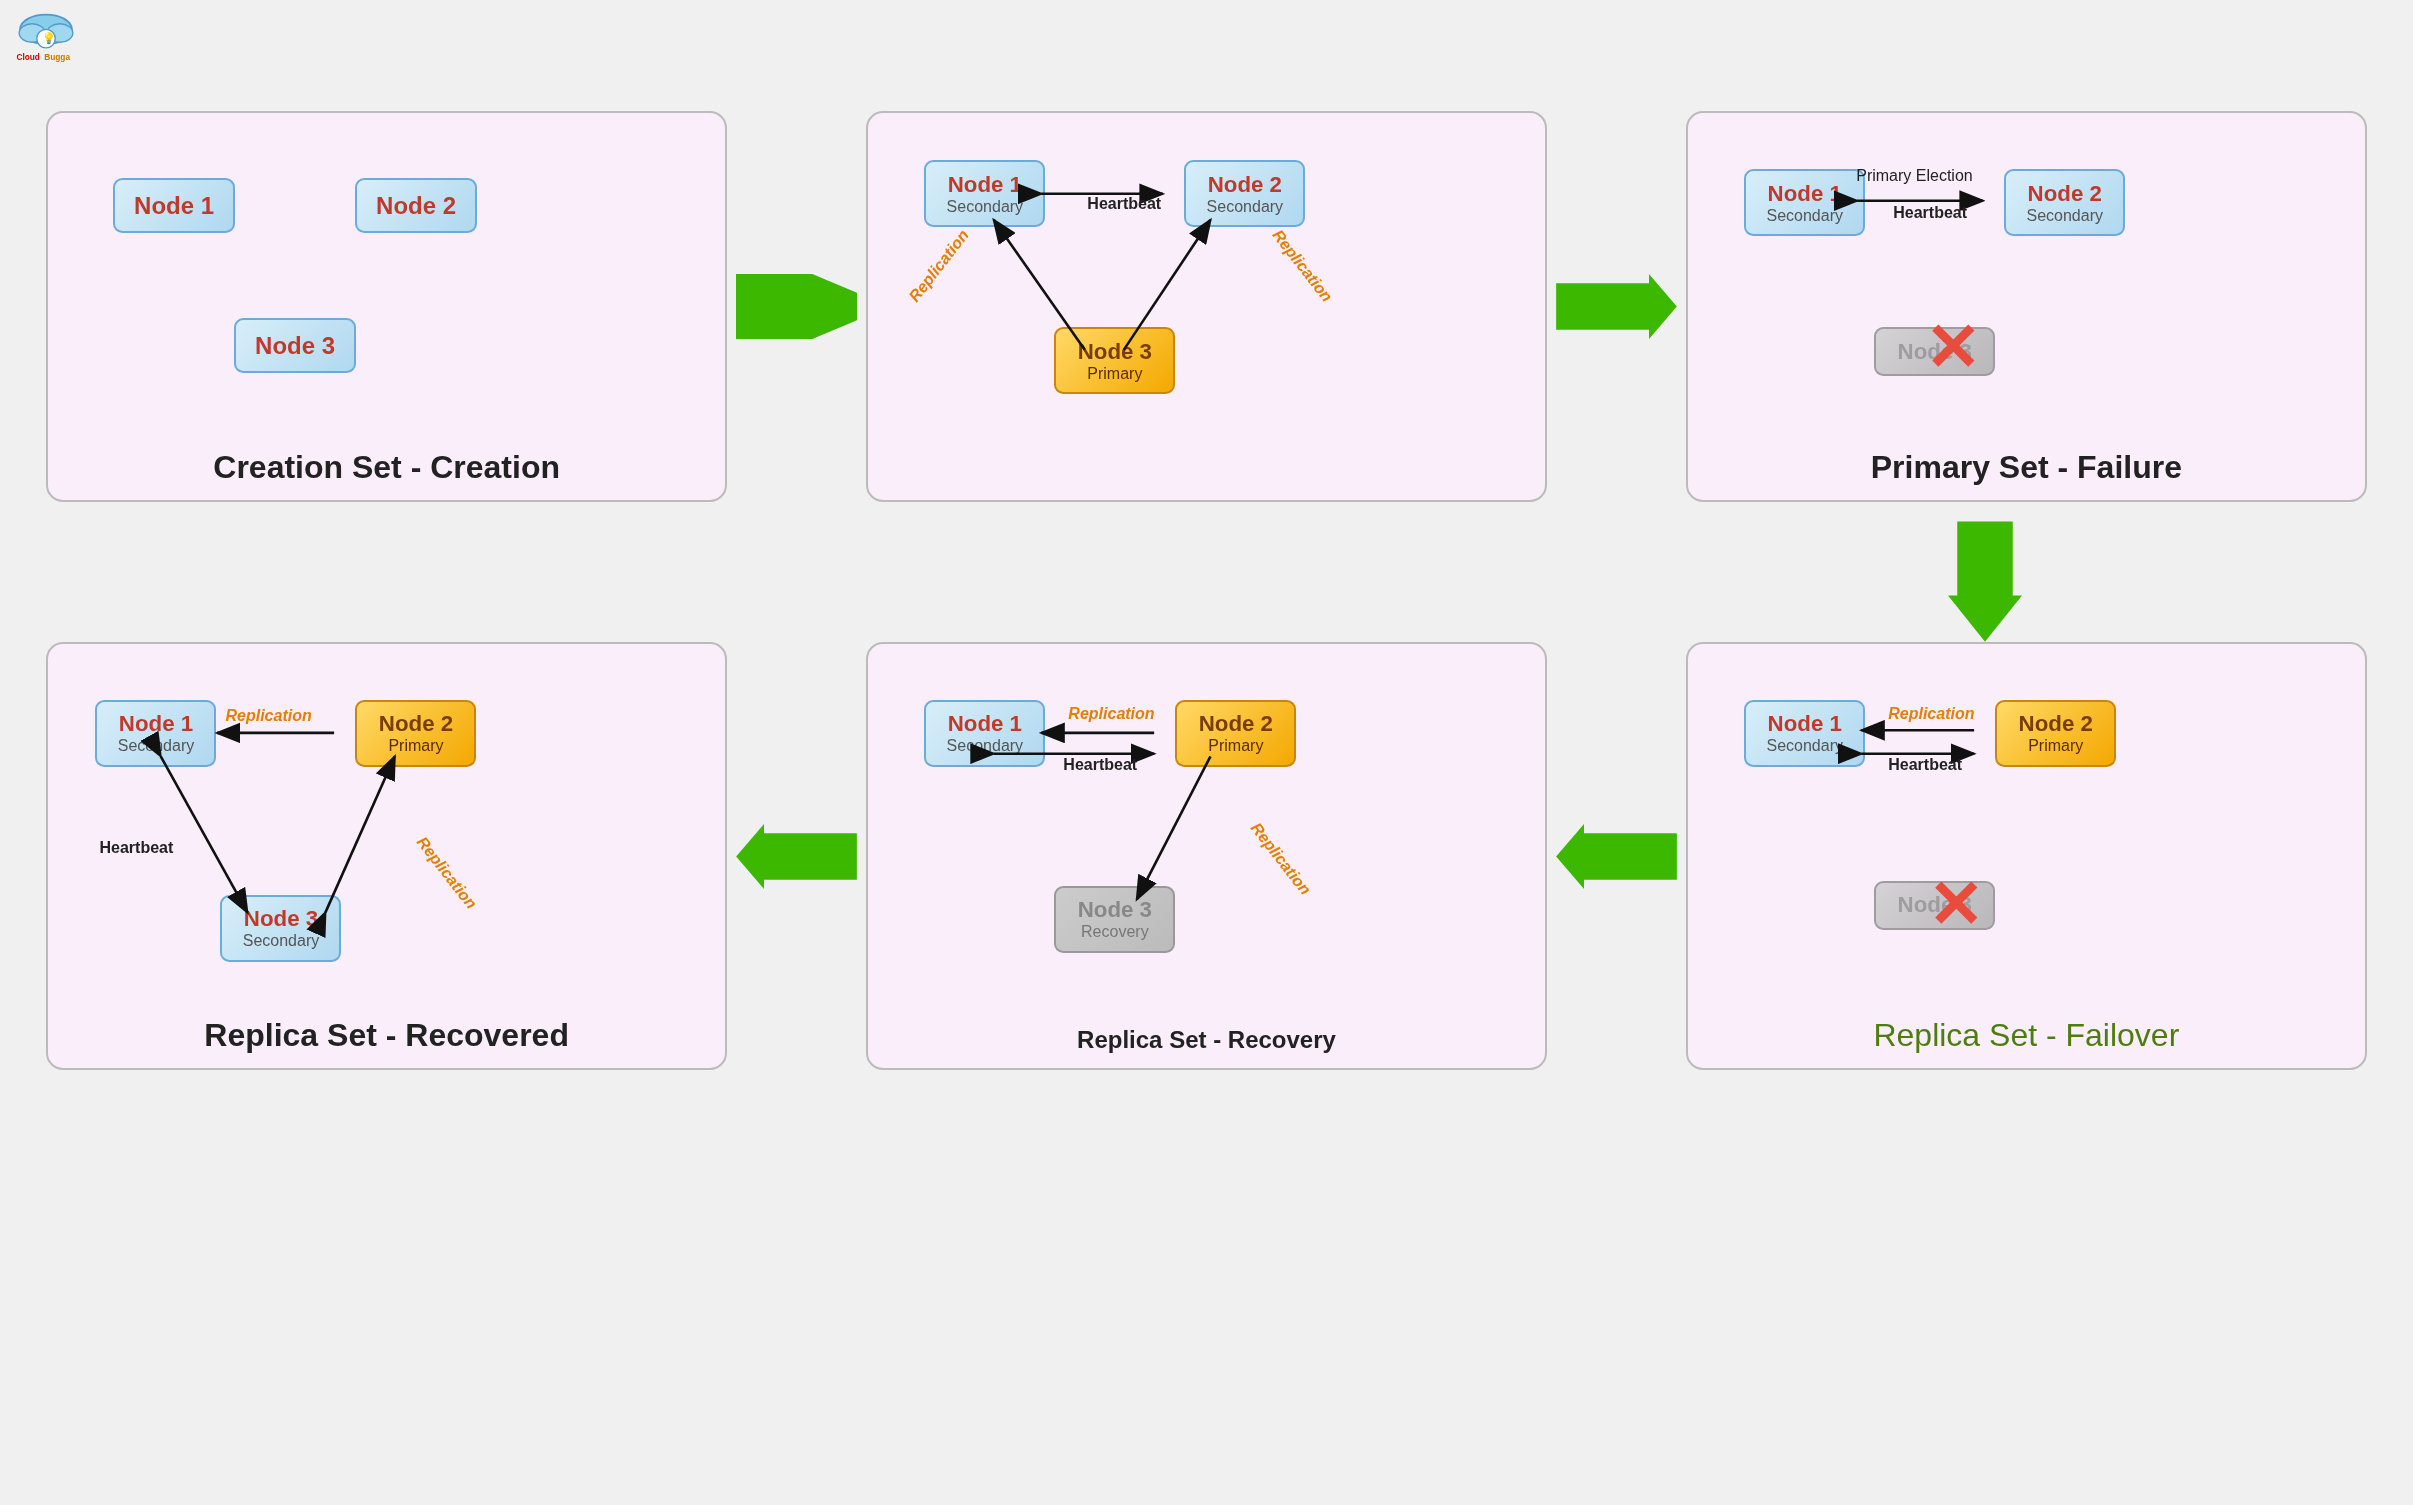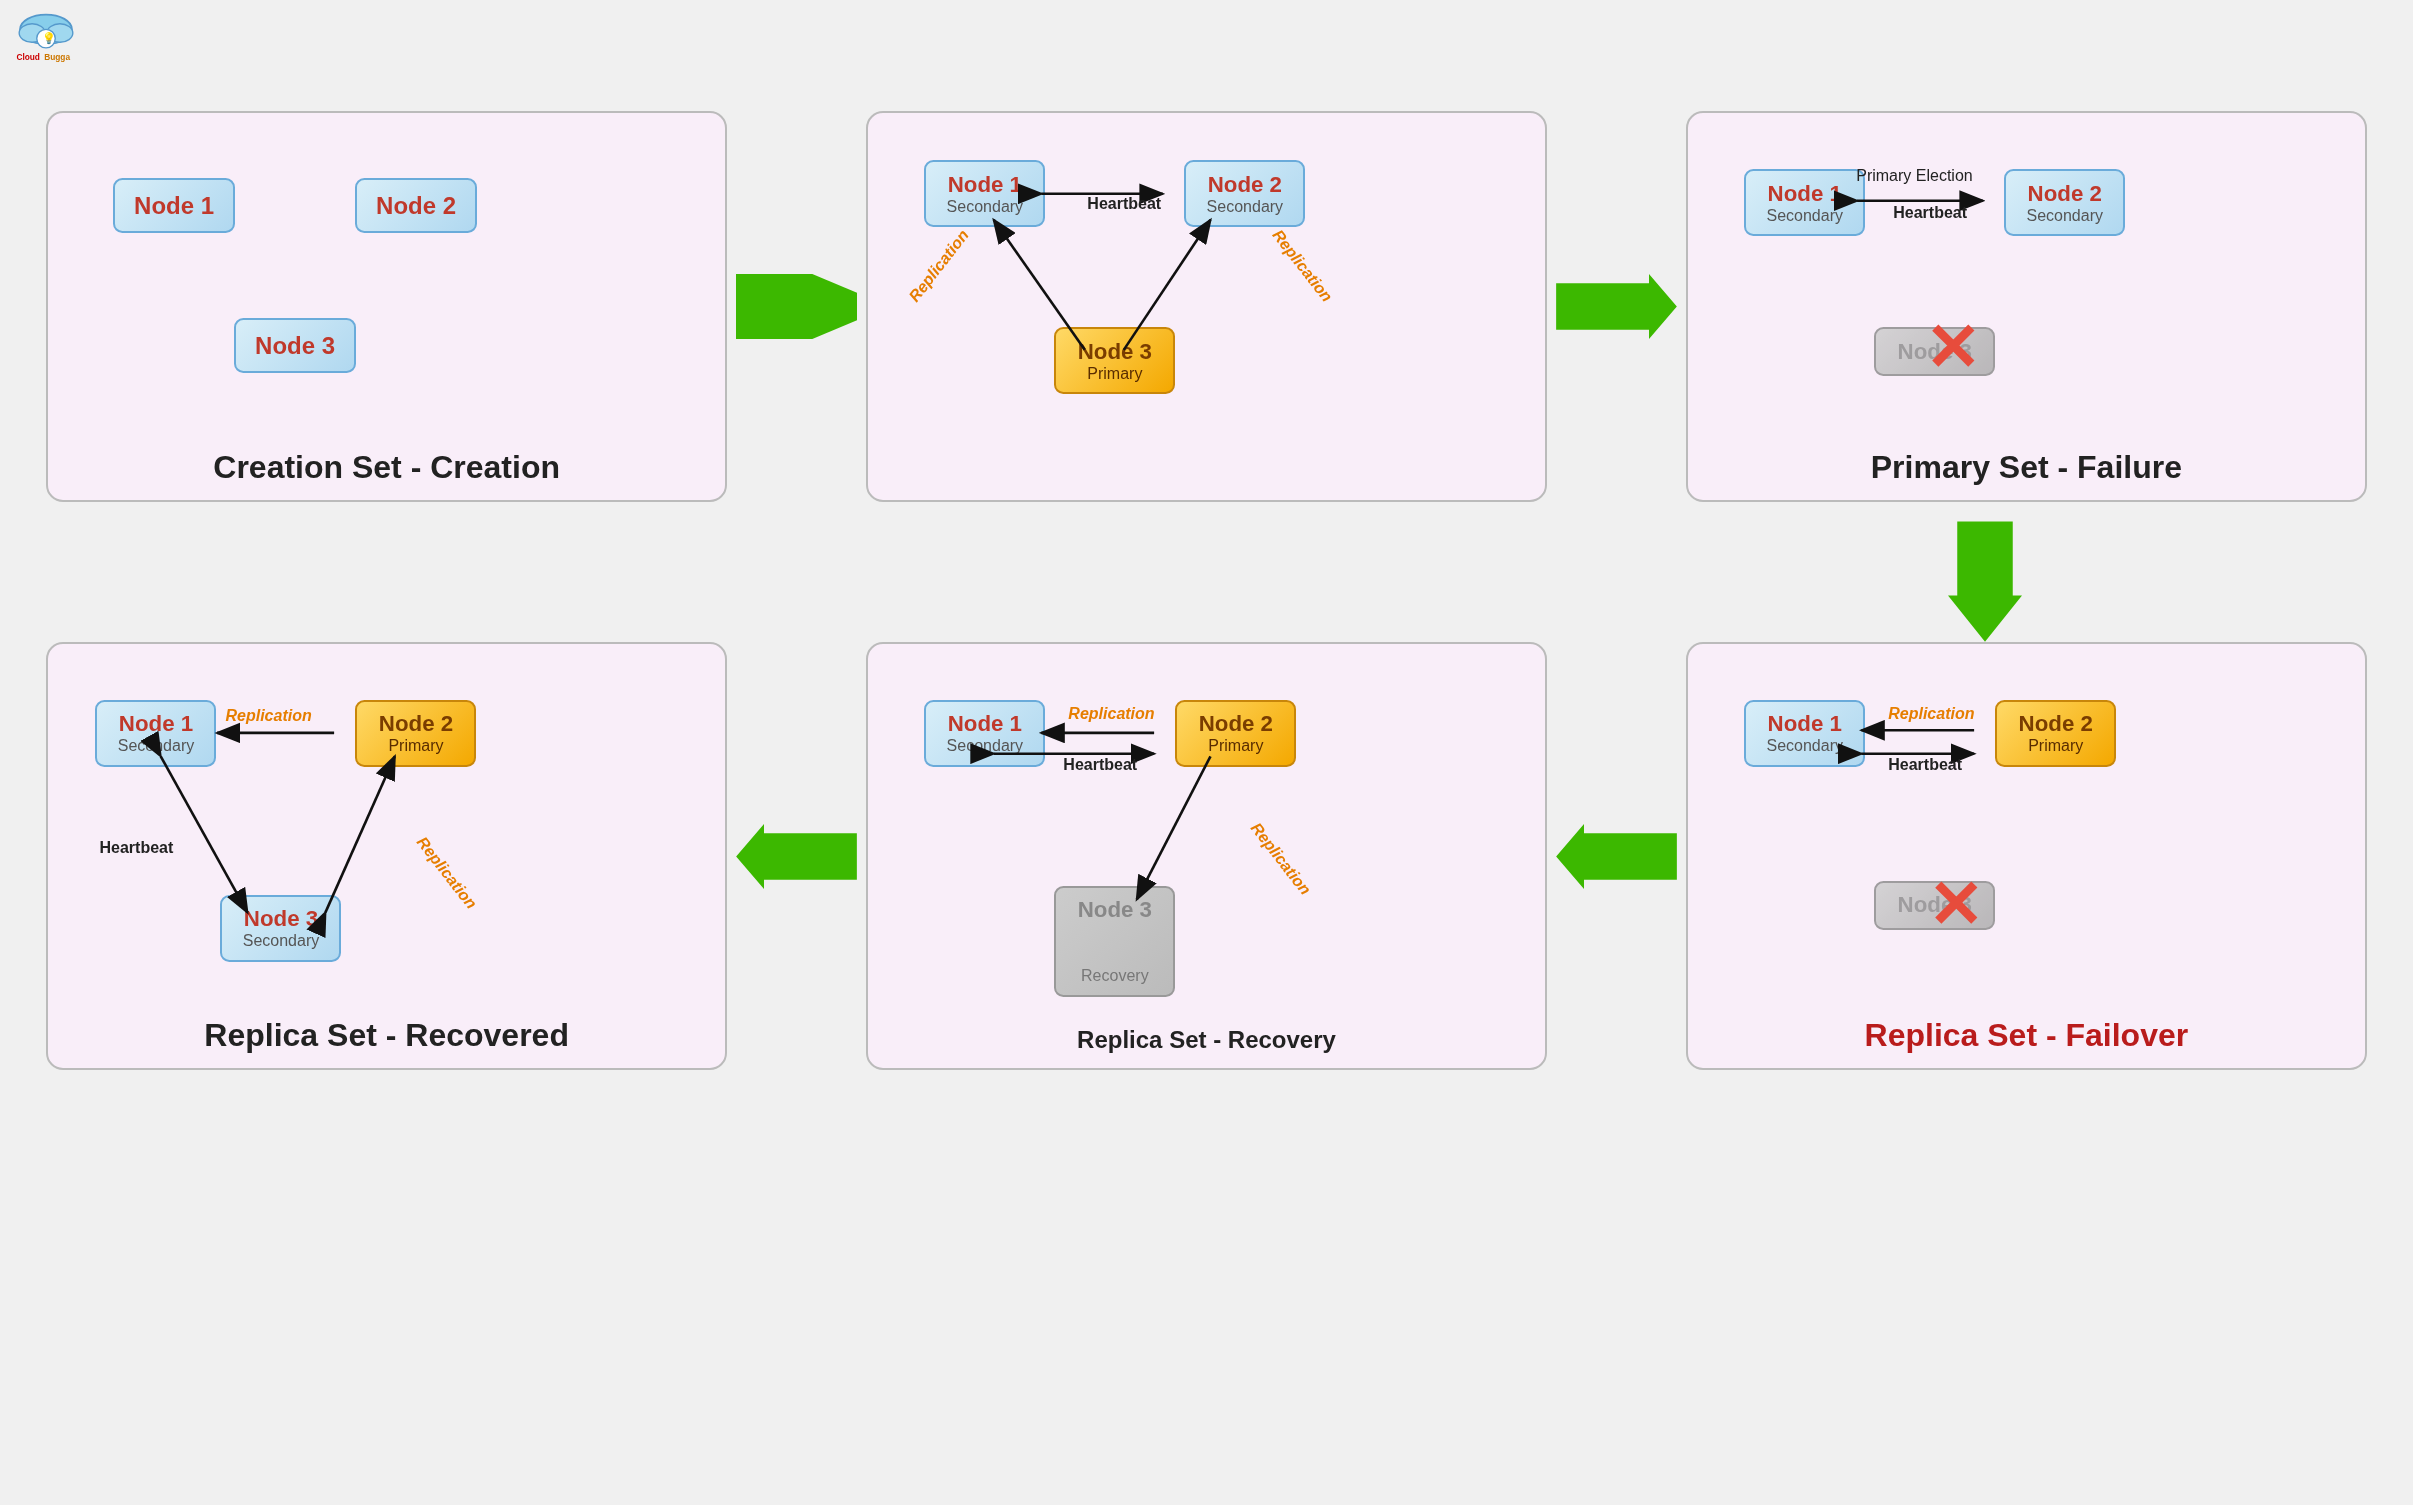--- a/index.html
+++ b/index.html
@@ -222,21 +222,21 @@
         <div style="font-size: 16px; color: #555;">Secondary</div>
       </div>
 
       <div style="position: absolute; top: 56px; left: 307px; background: linear-gradient(135deg,#ffd966,#f4a800); border: 2.8px solid #c8860a; border-radius: 9.3px; padding: 9.3px 17px; min-width: 121px; text-align: center;">
         <div style="font-size: 22.3px; font-weight: bold; color: #7a3d00;">Node 2</div>
         <div style="font-size: 16px; color: #5a2d00;">Primary</div>
       </div>
 
       <div style="position: absolute; top: 242px; left: 186px; background: linear-gradient(135deg,#ccc,#bbb); border: 2.8px solid #999; border-radius: 9.3px; padding: 9.3px 17px; min-width: 121px; text-align: center;">
         <div style="font-size: 22.3px; font-weight: bold; color: #888;">Node 3</div>
-        <div style="font-size: 16px; color: #777; margin-top: 44px;">Recovery</div>
+        <div style="font-size: 16px; color: #777;">Recovery</div>
       </div>
 
       <svg class="diagram-svg" viewBox="0 0 780 460" xmlns="http://www.w3.org/2000/svg">
         <defs>
           <marker id="arr-ry1" markerWidth="10" markerHeight="8" refX="9" refY="4" orient="auto">
             <polygon points="0 0, 10 4, 0 8" fill="#111"></polygon>
           </marker>
           <marker id="arr-ry2" markerWidth="10" markerHeight="8" refX="1" refY="4" orient="auto-start-reverse">
             <polygon points="10 0, 0 4, 10 8" fill="#111"></polygon>
           </marker>
@@ -289,18 +289,18 @@
           </marker>
         </defs>
 
         <line x1="330" y1="85" x2="200" y2="85" stroke="#111" stroke-width="3" marker-end="url(#arr-fo1)"></line>
 
         <line x1="200" y1="112" x2="330" y2="112" stroke="#111" stroke-width="3" marker-end="url(#arr-fo1)" marker-start="url(#arr-fo2)"></line>
       </svg>
 
       <div style="position: absolute; top: 61px; left: 200px; font-size: 16px; color: #e67e00; font-weight: bold; font-style: italic;">Replication</div>
       <div style="position: absolute; top: 112px; left: 200px; font-size: 16px; color: #222; font-weight: bold;">Heartbeat</div>
-      <div style="position: absolute; bottom: 14px; left: 0; right: 0; text-align: center; font-size: 32px; font-weight: bold; color: #b91c1c;">Replica Set - Failover</div>
+      <div style="position: absolute; bottom: 14px; left: 0; right: 0; text-align: center; font-size: 32px; font-weight: normal; color: #4d7c0f;">Replica Set - Failover</div>
     </div>
 
   </div>
 </div>
 
 
 </body></html>

